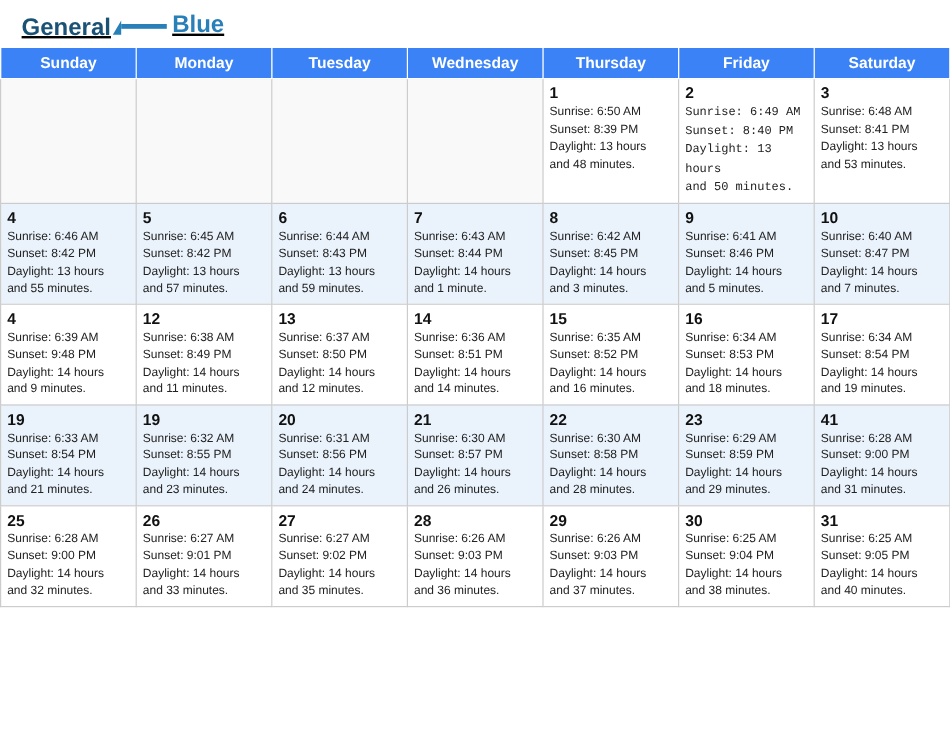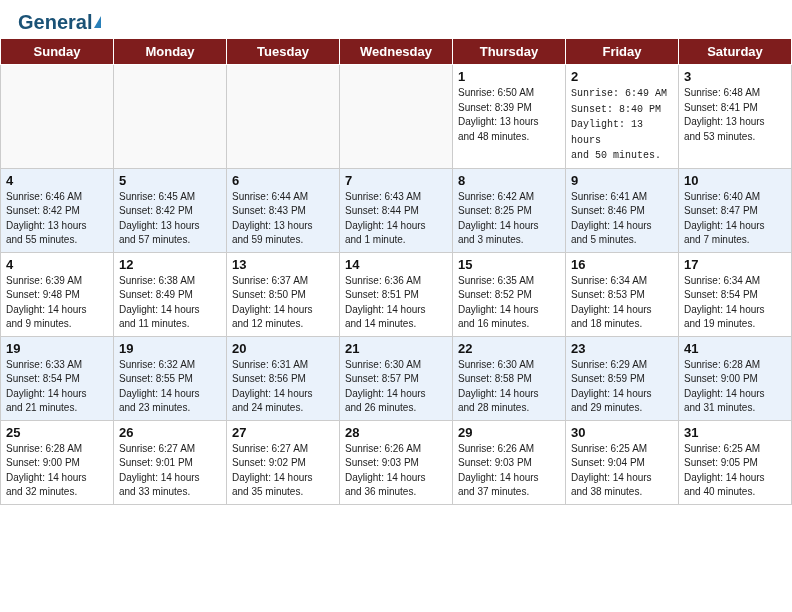--- a/index.html
+++ b/index.html
@@ -13,20 +13,21 @@
     .header {
       display: flex;
       justify-content: space-between;
       align-items: flex-start;
       padding: 12px 18px 6px 18px;
     }
     .logo {
       display: flex;
       flex-direction: row;
       align-items: flex-end;
+      text-decoration: underline;
     }
     .logo-text {
       font-size: 20px;
       font-weight: bold;
       color: #1a5276;
       line-height: 1;
     }
     .logo-triangle {
       display: inline-block;
       width: 0;
@@ -47,21 +48,21 @@
     .location-title {
       font-size: 15px;
       color: #333;
     }
     table {
       width: 100%;
       border-collapse: collapse;
       table-layout: fixed;
     }
     thead th {
-      background: #7f1d1d;
+      background: #3b82f6;
       color: #fff;
       font-size: 13px;
       font-weight: bold;
       text-align: center;
       padding: 5px 2px;
       border: 1px solid #fff;
     }
     tbody td {
       border: 1px solid #ccc;
       vertical-align: top;
@@ -94,20 +95,24 @@
     }
   </style>
 </head>
 <body>
 
 <div class="header">
   <div class="logo">
     <div style="display:flex; align-items:center;">
       <span class="logo-text">General</span>
       <span class="logo-triangle"></span>
+    </div>
+    <div style="display:flex; align-items:center; margin-top:-2px;">
+      <div style="width:38px; height:4px; background:#2980b9; margin-right:4px;"></div>
+      <span style="font-size:20px; font-weight:bold; color:#2980b9;">Blue</span>
     </div>
   </div>
   <div class="title-area">
     <div class="month-title"></div>
     <div class="location-title"></div>
   </div>
 </div>
 
 <table>
   <thead>
@@ -151,21 +156,21 @@
 and 57 minutes.</span></td>
         <td><span class="day-num">6</span><span class="day-info" style="white-space: pre-line;">Sunrise: 6:44 AM
 Sunset: 8:43 PM
 Daylight: 13 hours
 and 59 minutes.</span></td>
         <td><span class="day-num">7</span><span class="day-info" style="white-space: pre-line;">Sunrise: 6:43 AM
 Sunset: 8:44 PM
 Daylight: 14 hours
 and 1 minute.</span></td>
         <td><span class="day-num">8</span><span class="day-info" style="white-space: pre-line;">Sunrise: 6:42 AM
-Sunset: 8:25 PM
+Sunset: 8:45 PM
 Daylight: 14 hours
 and 3 minutes.</span></td>
         <td><span class="day-num">9</span><span class="day-info" style="white-space: pre-line;">Sunrise: 6:41 AM
 Sunset: 8:46 PM
 Daylight: 14 hours
 and 5 minutes.</span></td>
         <td><span class="day-num">10</span><span class="day-info" style="white-space: pre-line;">Sunrise: 6:40 AM
 Sunset: 8:47 PM
 Daylight: 14 hours
 and 7 minutes.</span></td>

